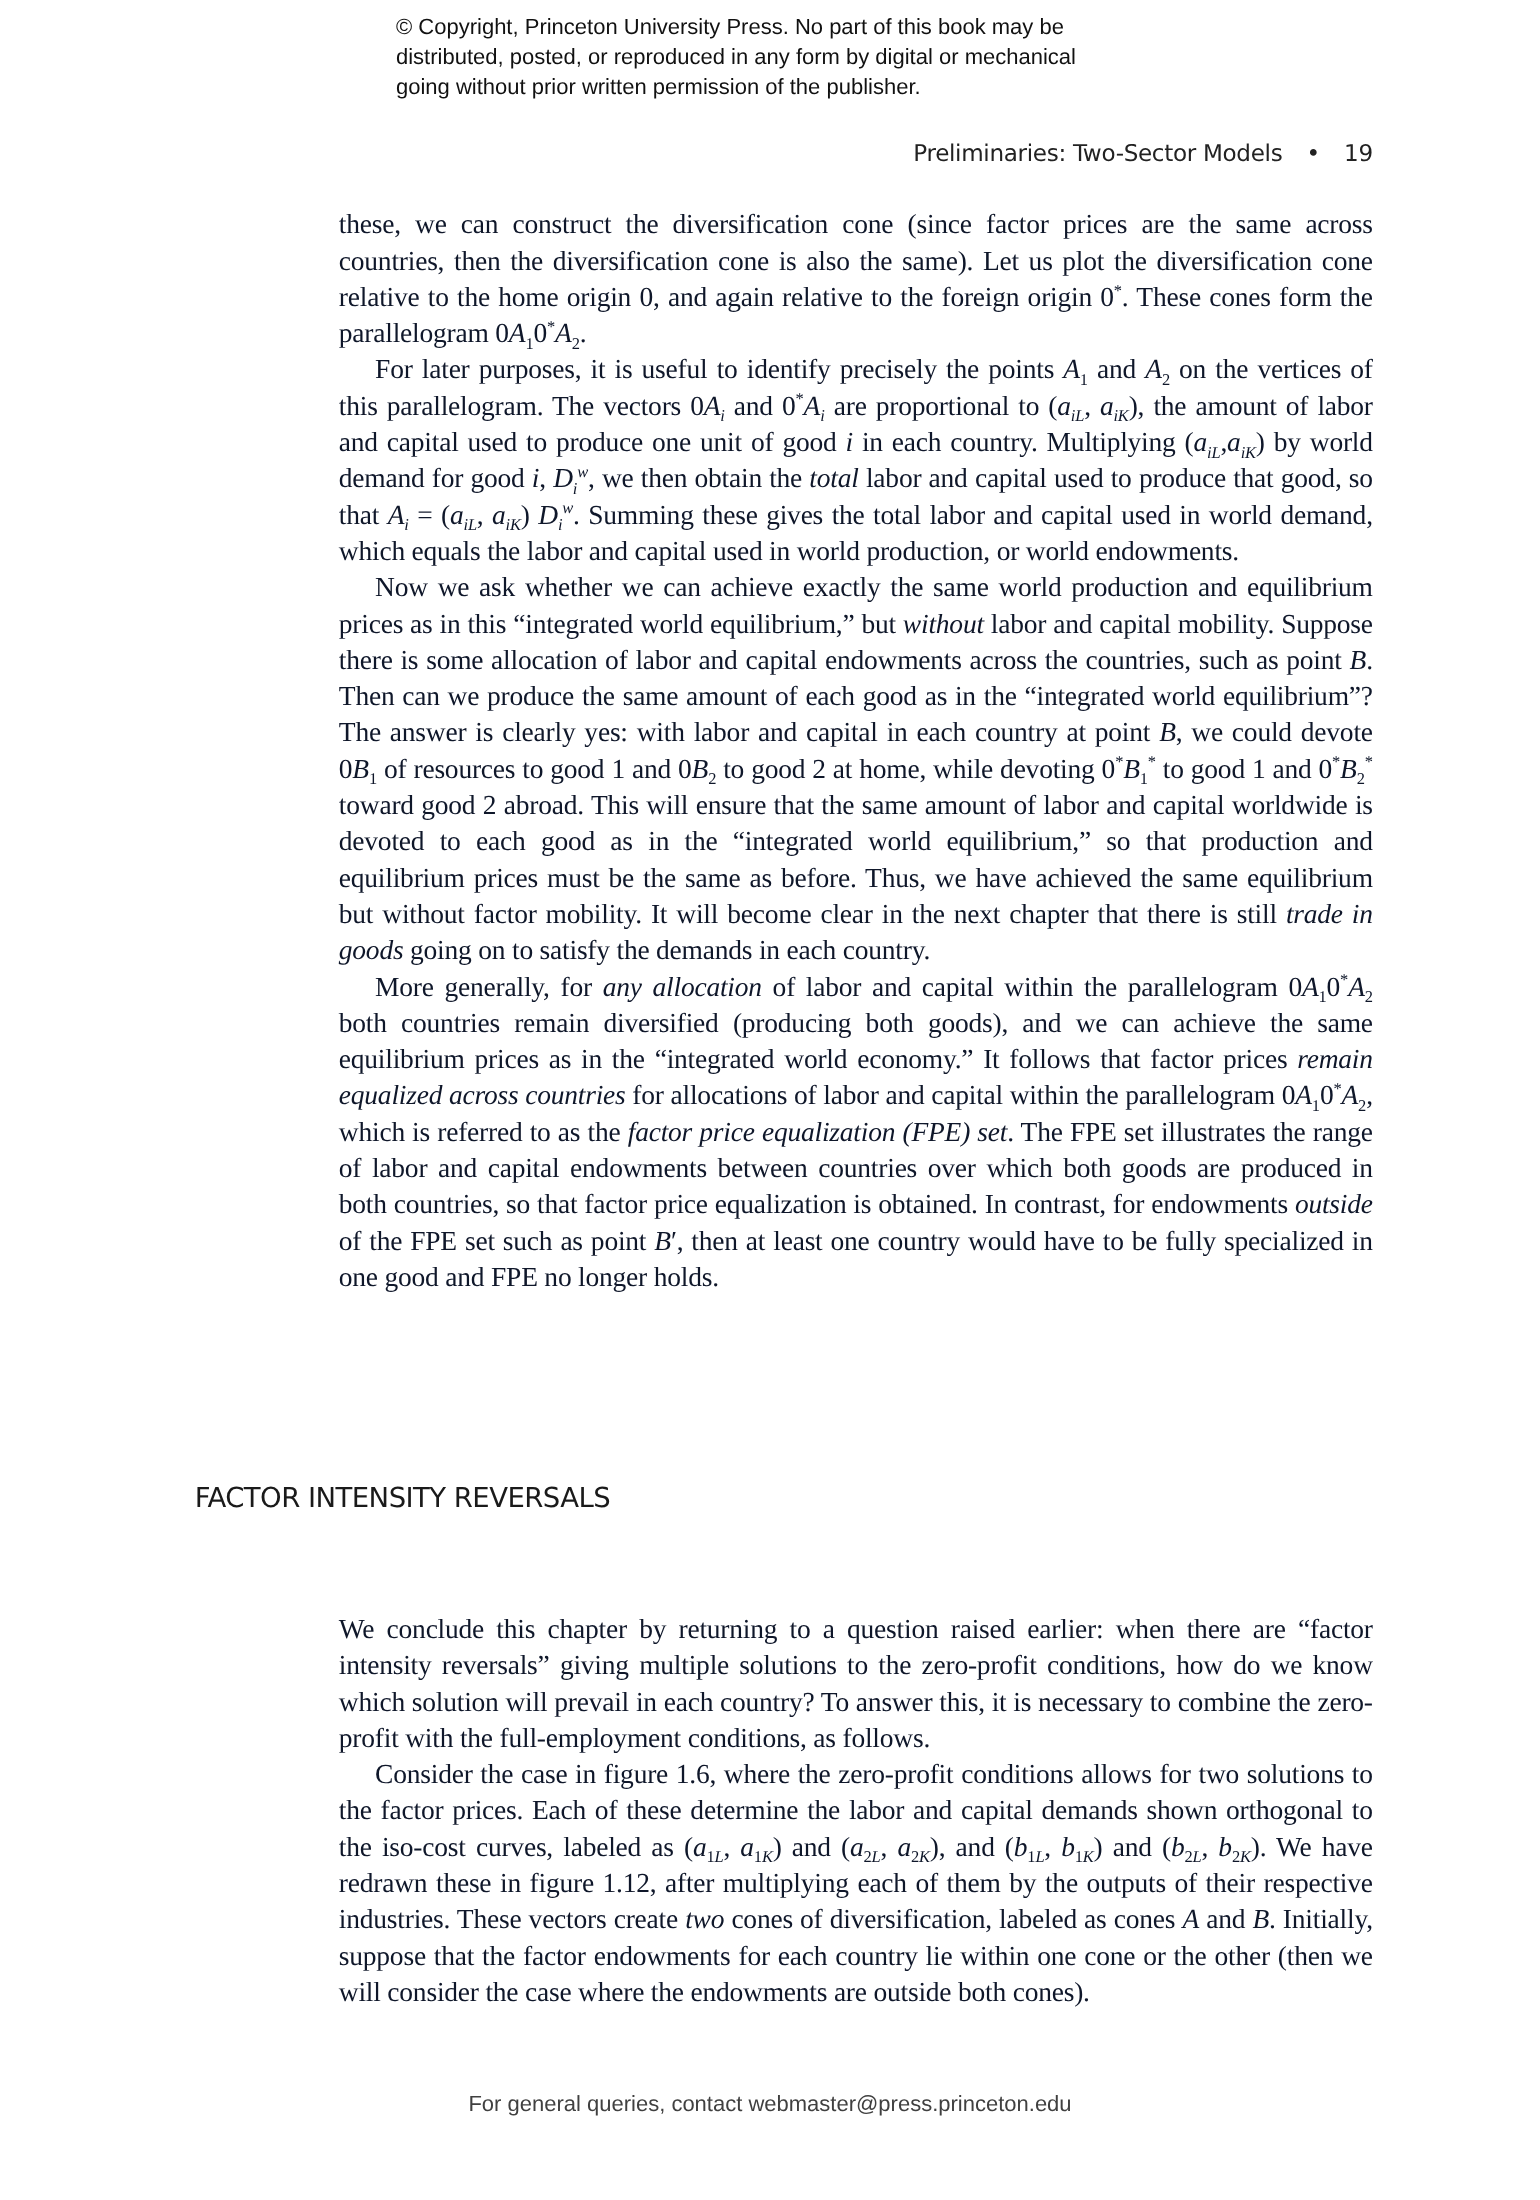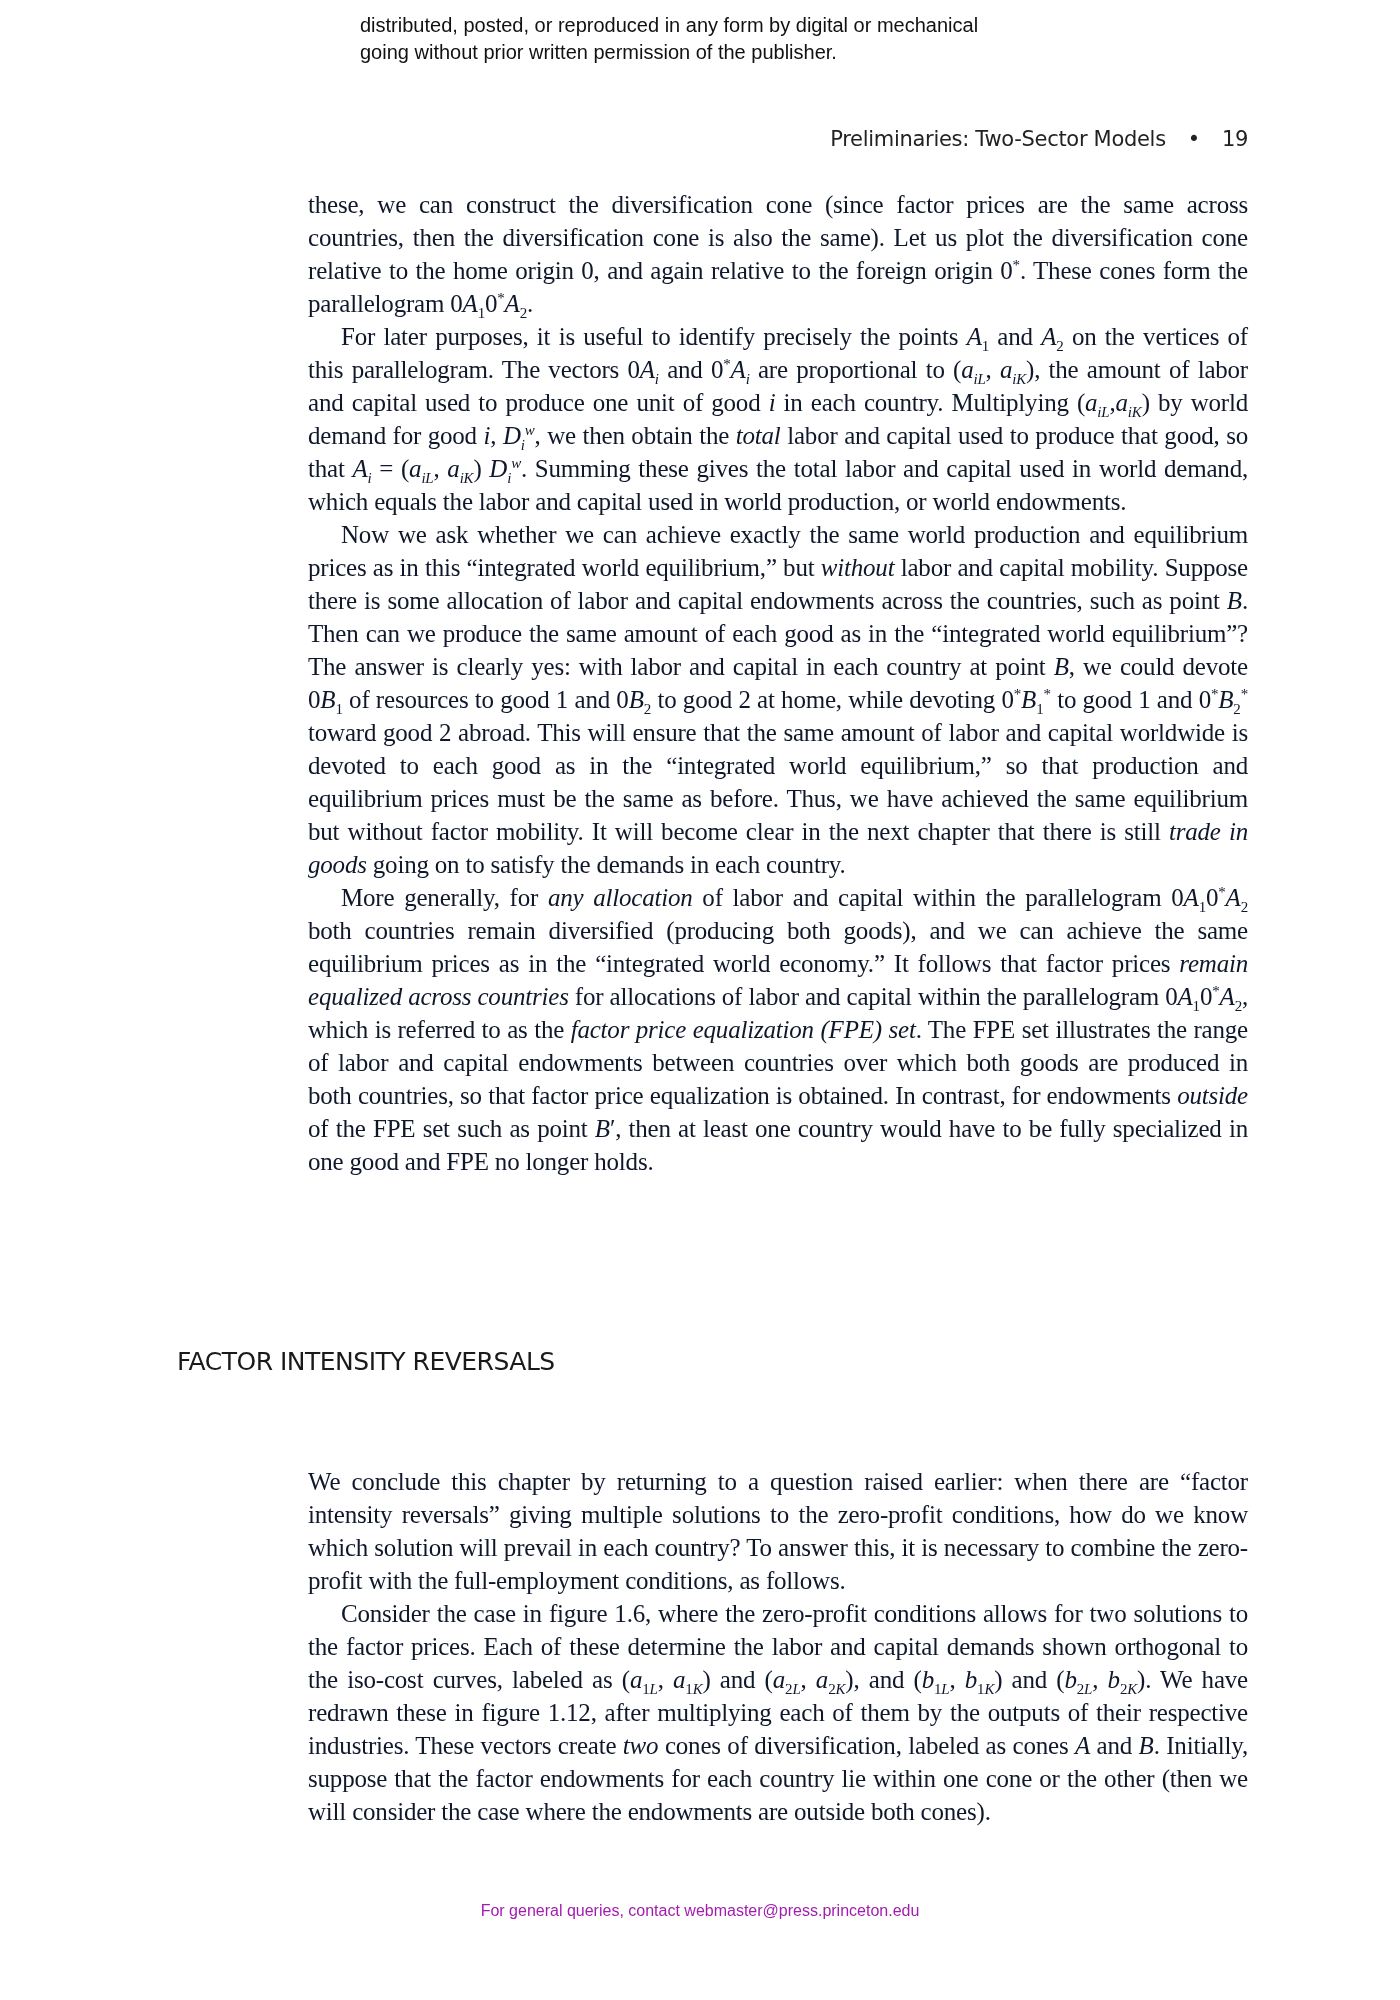--- a/index.html
+++ b/index.html
@@ -22,29 +22,30 @@
   }
   .body-text p { margin: 0; }
   .body-text p.indent { text-indent: 33px; }
   .section-heading {
     position: absolute; left: 177px; top: 1347px;
     font-family: "DejaVu Sans", sans-serif; font-size: 25px; color: #1a1a1a;
     letter-spacing: -0.5px; white-space: nowrap;
   }
   .footer {
     position: absolute; left: 0; width: 1400px; top: 1902px; text-align: center;
-    font-family: "Liberation Sans", sans-serif; font-size: 16px; color: #a21caf;
+    font-family: "Liberation Sans", sans-serif; font-size: 20px; color: #404040;
   }
   i, em { font-style: italic; }
   sub, sup { font-size: 0.6em; line-height: 0; }
 </style>
 </head>
 <body>
 
 <div class="copyright">
+  <div>© Copyright, Princeton University Press. No part of this book may be</div>
   <div>distributed, posted, or reproduced in any form by digital or mechanical</div>
   <div>going without prior written permission of the publisher.</div>
 </div>
 
 <div class="running-head">
   <span>Preliminaries: Two-Sector Models</span><span class="dot">•</span><span>19</span>
 </div>
 
 <div class="body-text" style="top:188px;">
   <p>these, we can construct the diversification cone (since factor prices are the same across countries, then the diversification cone is also the same). Let us plot the diversification cone relative to the home origin 0, and again relative to the foreign origin 0<sup>*</sup>. These cones form the parallelogram 0<i>A</i><sub>1</sub>0<sup>*</sup><i>A</i><sub>2</sub>.</p>

